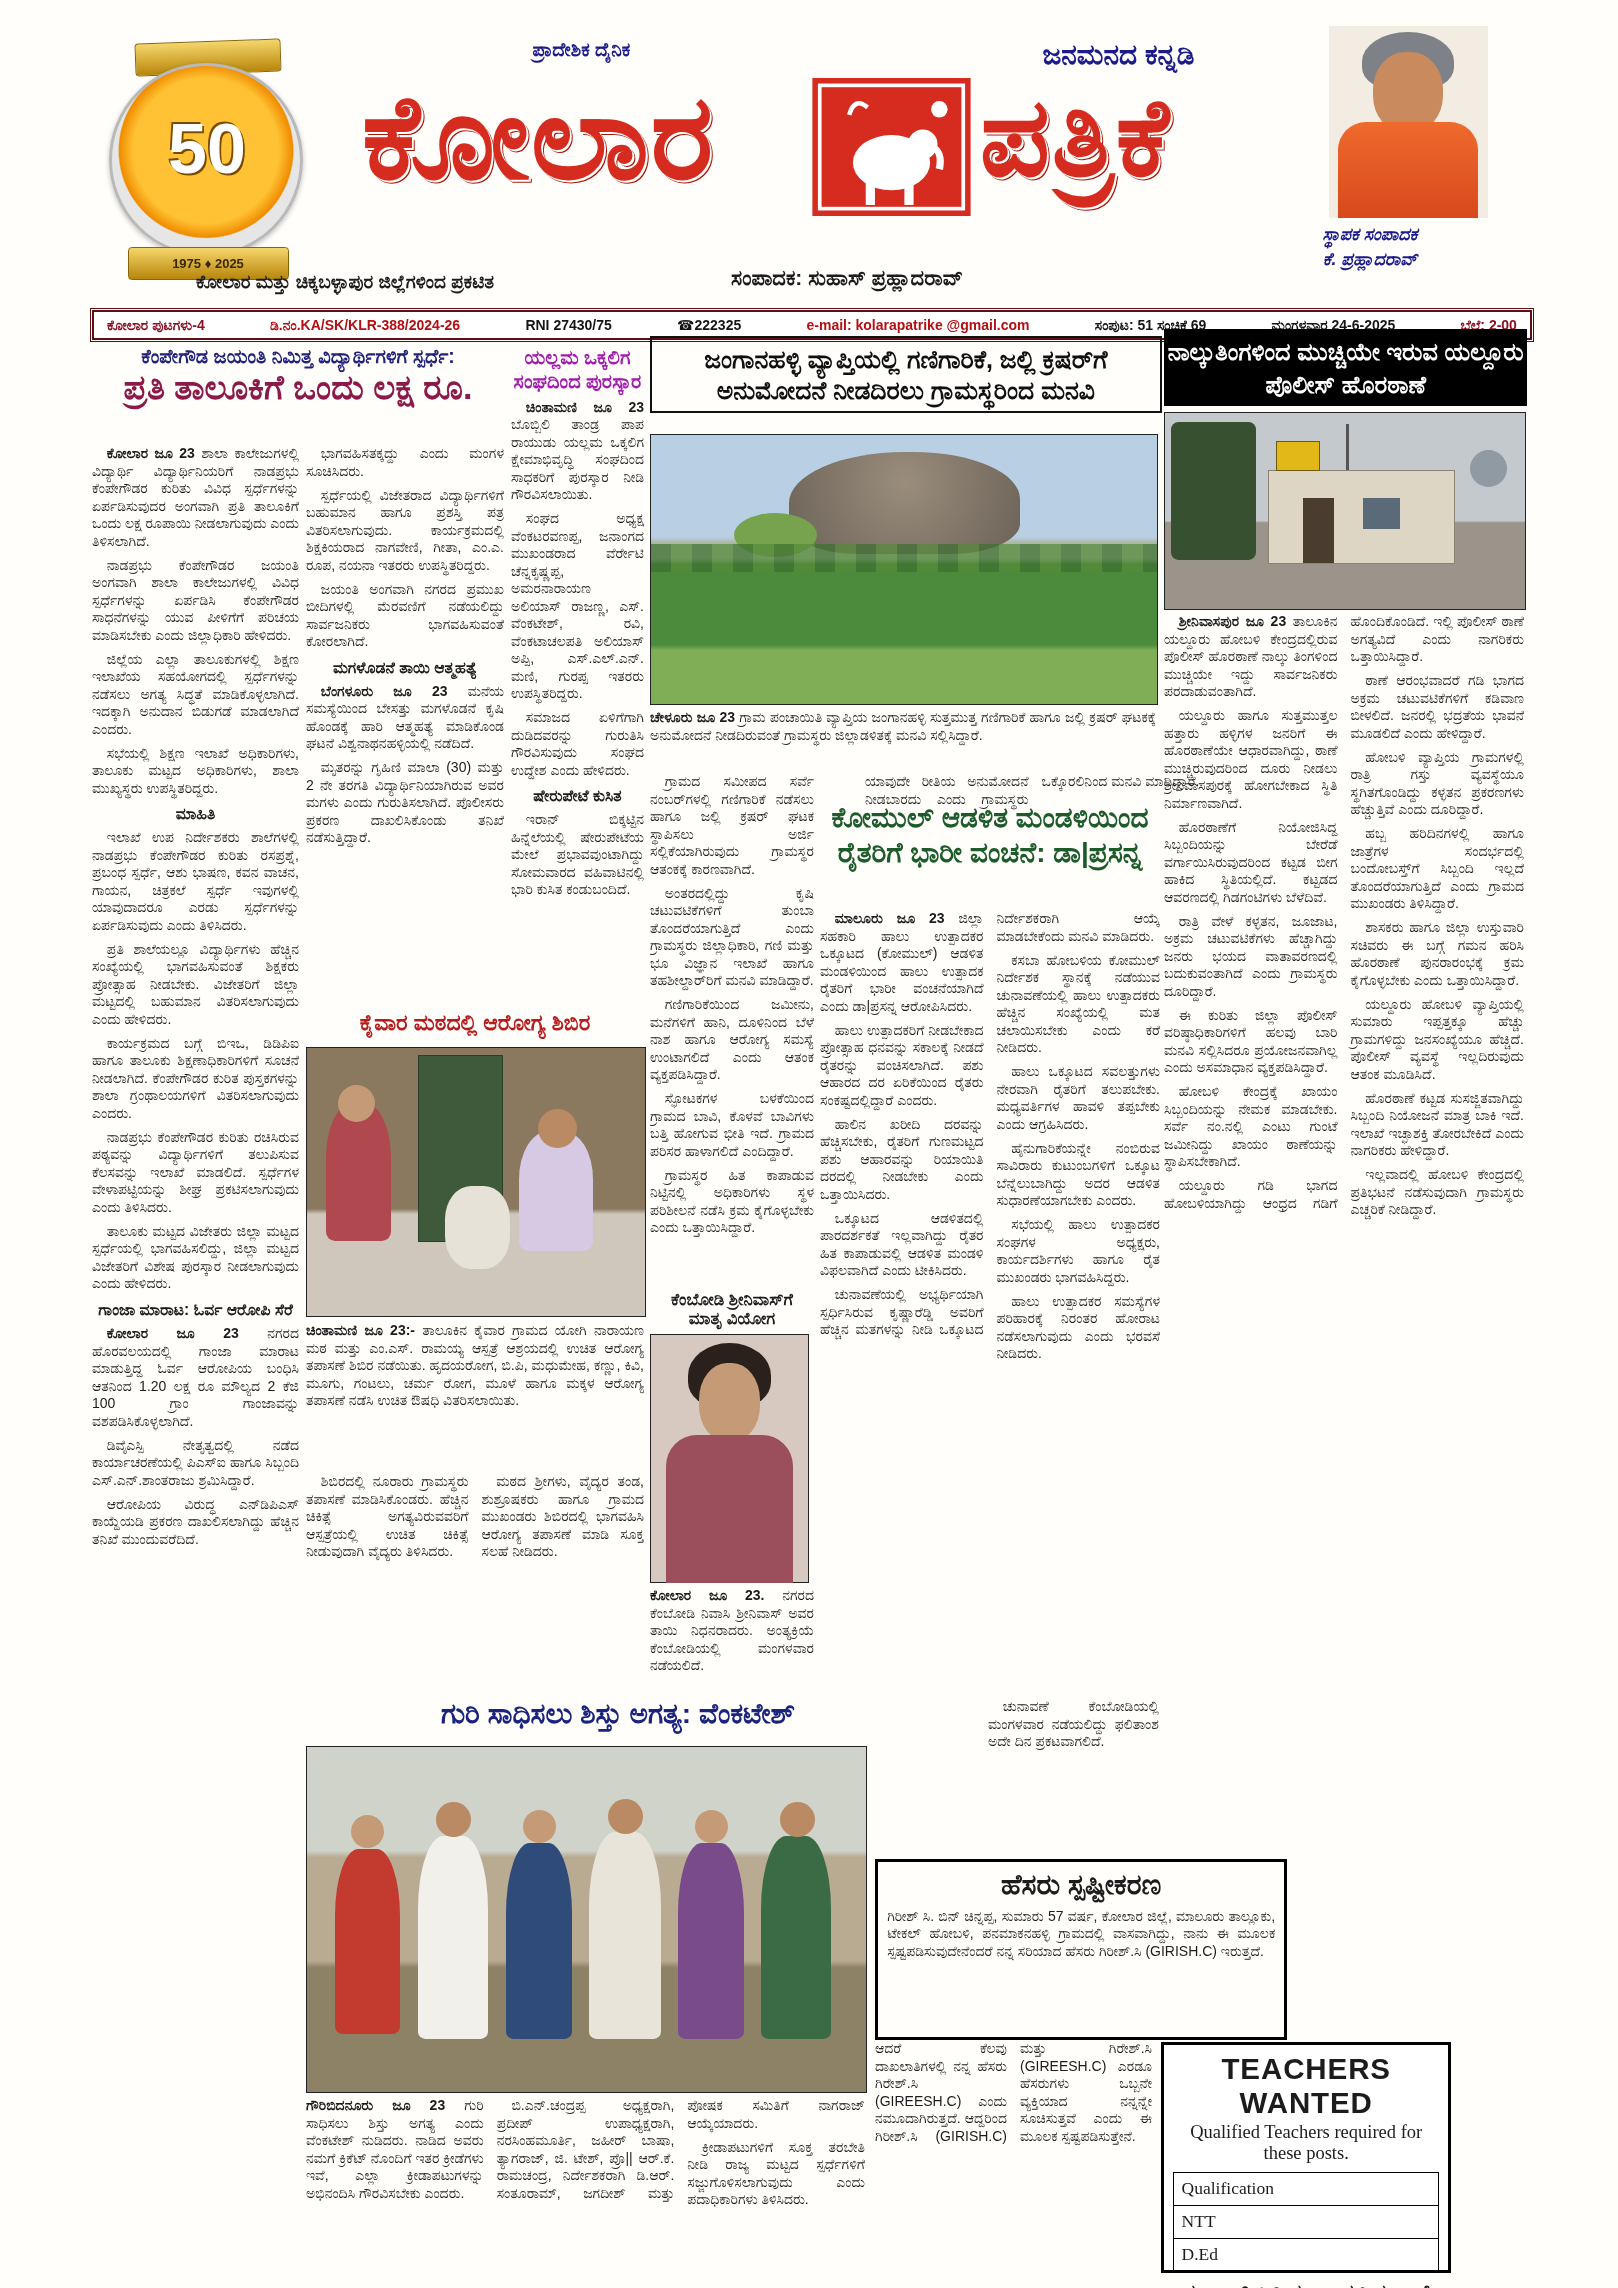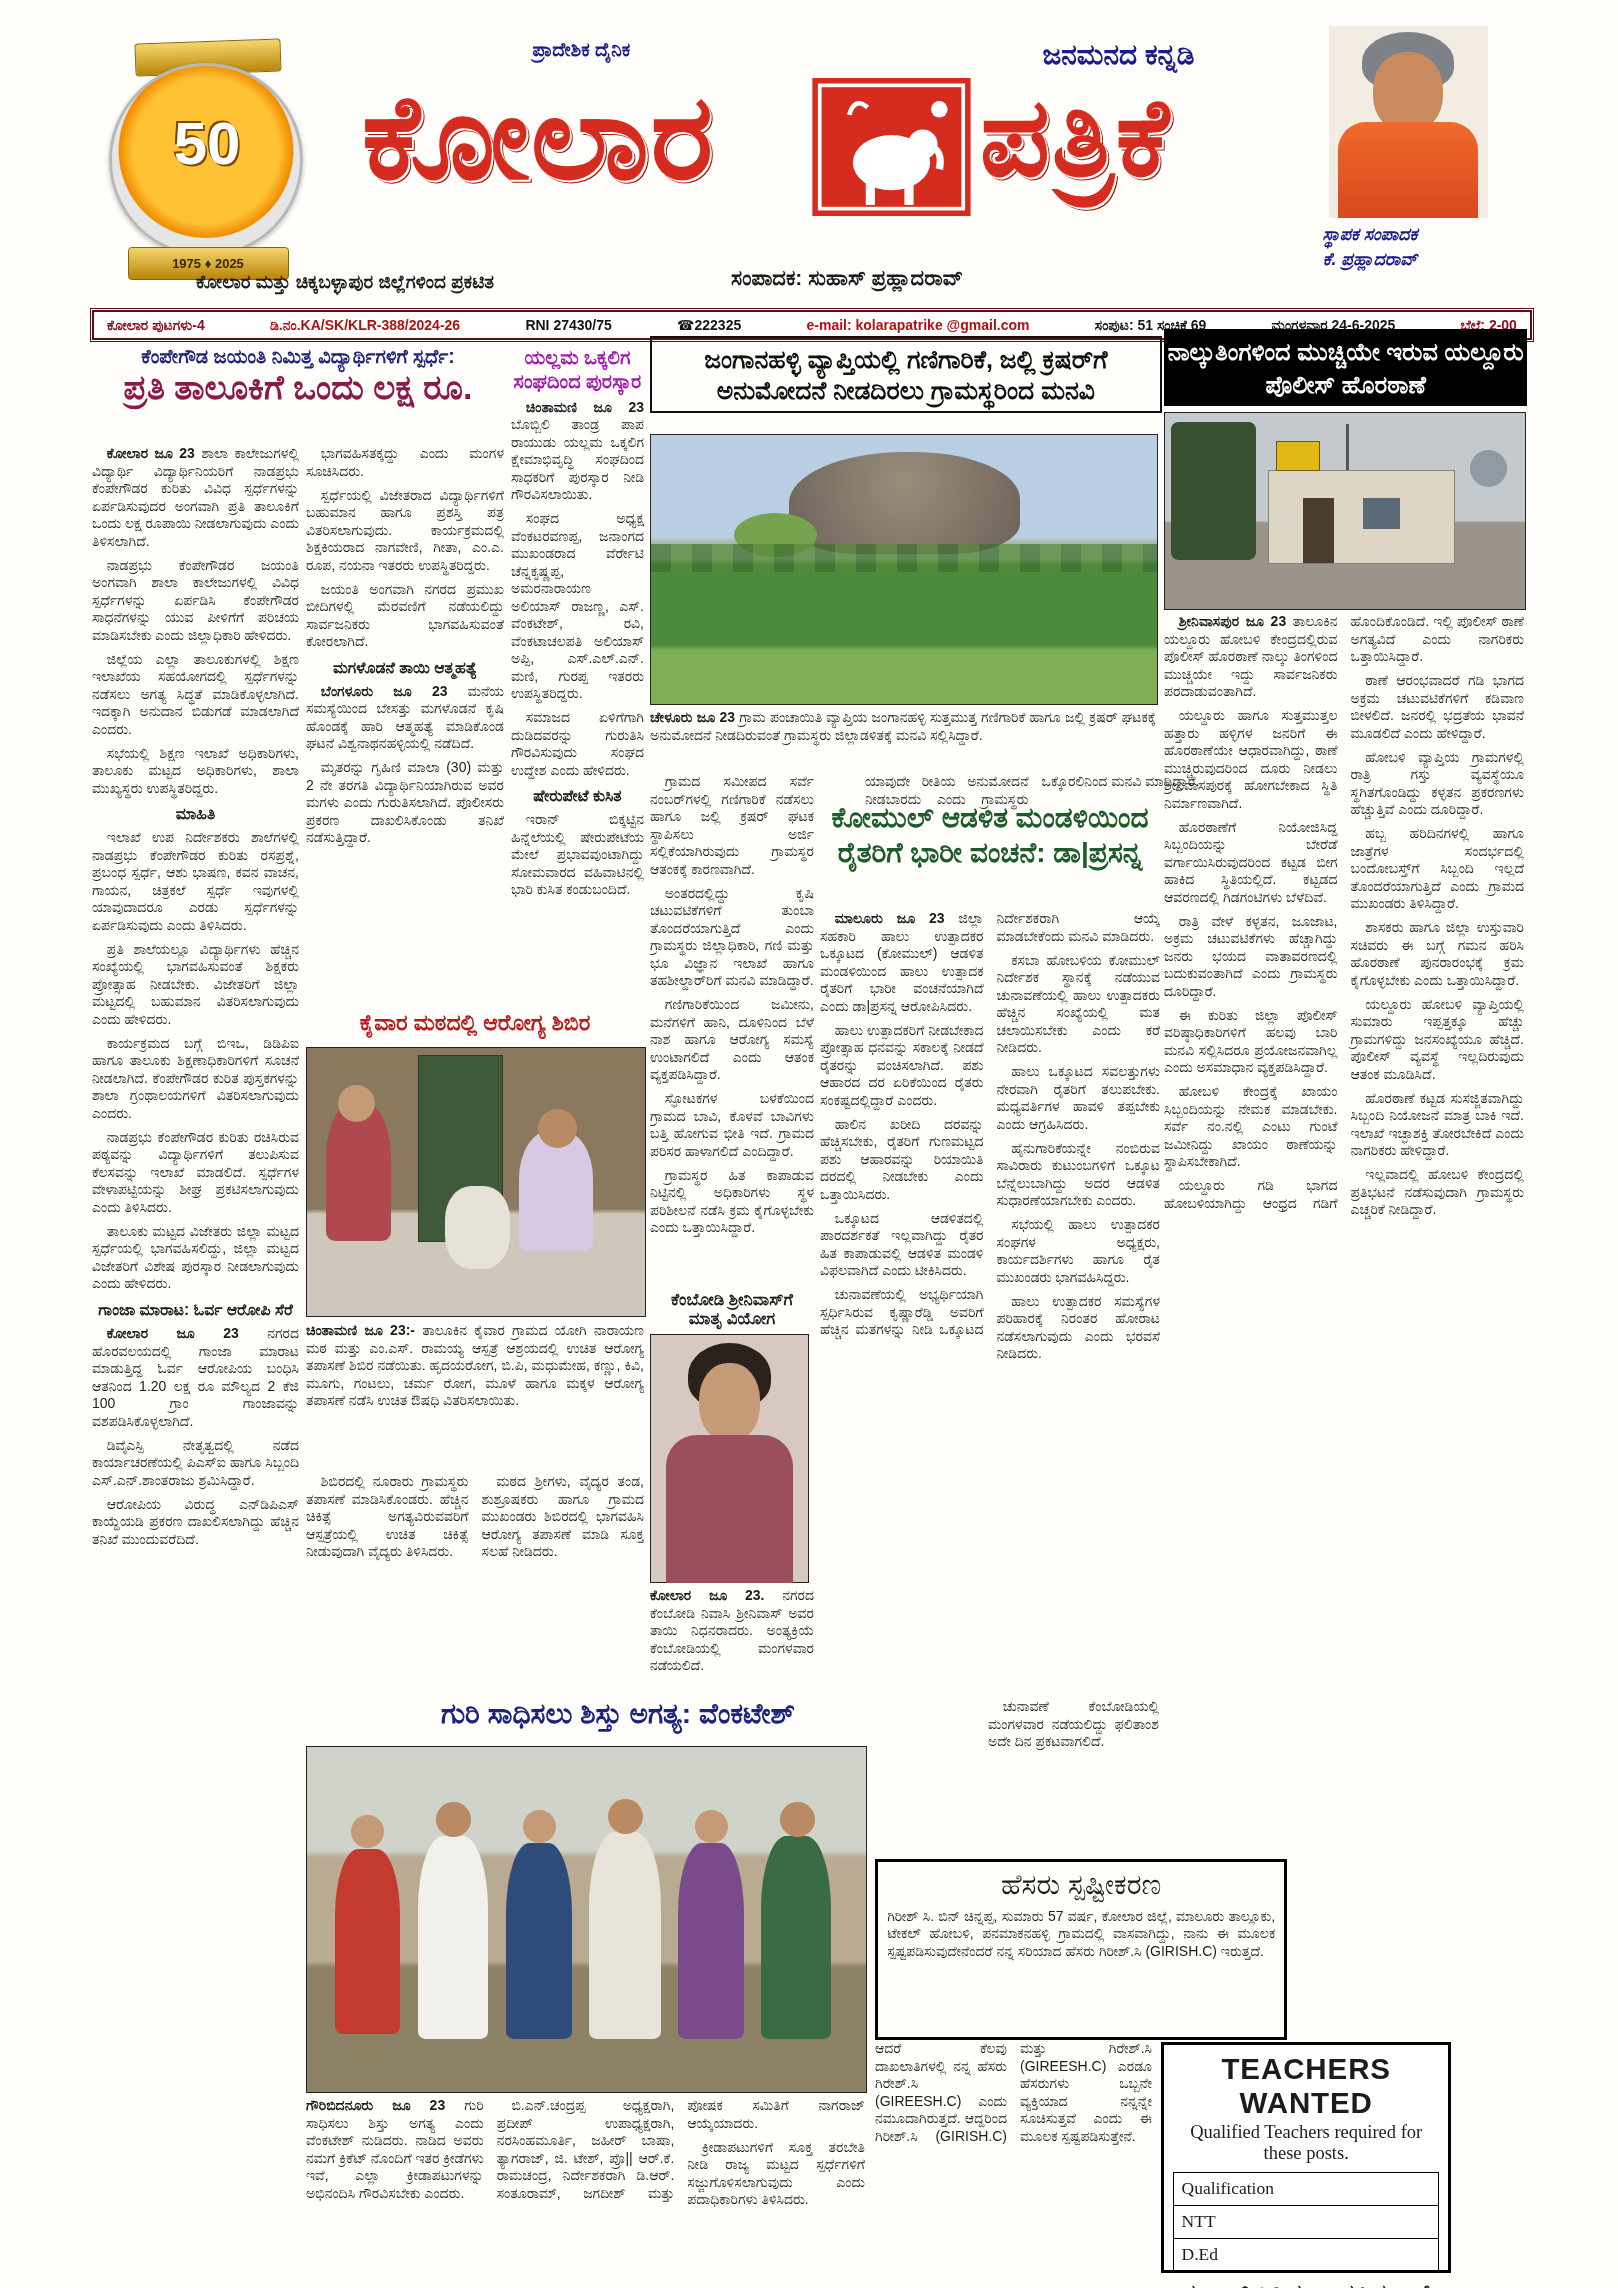--- a/index.html
+++ b/index.html
@@ -18,21 +18,21 @@
   
   .tagline{color:#1b1b8a;font-weight:bold;}
   .masthead{color:#d62b1f;font-weight:bold;text-shadow:1.8px 1.8px 0 #fff,2.8px 2.8px 0 #a91507;letter-spacing:1.8px;}
   .founder-name{color:#1b1b8a;font-weight:bold;font-style:italic;font-size:17.5px;line-height:25px;text-align:center;}
   .publine{font-weight:bold;font-size:18.5px;}
   .editorline{font-weight:bold;font-size:21px;}
   
   .logo-circle{position:absolute;left:0;top:39px;width:188px;height:188px;border-radius:50%;
                background:radial-gradient(circle at 50% 45%,#ffc234 0 52%,#f08c00 62%,#e6e6e6 63% 78%,#cfcfcf 79% 100%);
                border:3.7px solid #b9b9b9;box-shadow:0 1.8px 5.5px rgba(0,0,0,.25);}
-  .logo-50{position:absolute;left:0;top:85px;width:196px;text-align:center;font-size:60px;font-weight:bold;color:#fff;
+  .logo-50{position:absolute;left:0;top:85px;width:196px;text-align:center;font-size:70px;font-weight:bold;color:#fff;
            text-shadow:1.8px 1.8px 0 #7a4a00,-1.8px -1.8px 0 #7a4a00;}
   .ribbon{position:absolute;background:linear-gradient(180deg,#f5d66b,#b8860b);border:0.9px solid #8a6508;border-radius:3.7px;}
   .ribbon-top{left:26px;top:16.6px;width:144px;height:31px;transform:rotate(-2deg);}
   .ribbon-bottom{left:18.5px;top:223px;width:159px;height:31px;font-size:13px;font-weight:bold;color:#3b2800;
                  display:flex;align-items:center;justify-content:center;}
   
   .infobar{border:2.8px solid #5c0f14;outline:0.9px solid #5c0f14;outline-offset:1.8px;background:#fff;
            display:flex;align-items:center;justify-content:space-between;padding:0 13px;font-size:14px;font-weight:bold;}
   .maroon{color:#8b1020;} .redtx{color:#b40f12;} .blktx{color:#151515;}
   
@@ -41,21 +41,21 @@
   .head-box{border:2.8px solid #111;font-weight:bold;font-size:25px;line-height:31px;padding:5.5px 7.4px;color:#101010;}
   .head-black{color:#a21caf;font-weight:bold;font-size:19.4px;line-height:24px;}
   .head-green{color:#1d5b2a;font-weight:bold;font-size:28px;line-height:35px;}
   .head-rev{background:#000;color:#fff;font-weight:bold;font-size:24px;line-height:33px;padding:5.5px 3.7px;}
   .head-red{color:#b71c1c;font-weight:bold;font-size:22px;}
   .head-navy{color:#1a237e;font-weight:bold;font-size:28px;}
   .photo{border:1.8px solid #222;}
   .caption-bold{font-weight:bold;}
   
   .notice-box{border:3.7px solid #000;padding:5.5px 9.2px;}
-  .notice-head{font-weight:normal;font-size:28px;text-align:center;margin:1.8px 0 5.5px 0;}
+  .notice-head{font-weight:bold;font-size:28px;text-align:center;margin:1.8px 0 5.5px 0;}
   .ad-box{border:3.7px solid #000;padding:7.4px 9.2px;background:#fff;}
   .ad-title{font-weight:bold;font-size:29.5px;text-align:center;letter-spacing:0.9px;}
   .ad-sub{font-family:"Liberation Serif",serif;font-size:18.5px;text-align:center;margin:1.8px 0 7.4px 0;}
   .ad-row{border:1.8px solid #000;border-bottom:none;font-family:"Liberation Serif",serif;font-size:17.5px;padding:5.5px 7.4px;}
   .ad-row:last-of-type{border-bottom:1.8px solid #000;}
   .ad-school{font-weight:bold;font-size:23px;text-align:center;margin:9.2px 0 3.7px 0;}
 </style>
 </head>
 <body>
 

